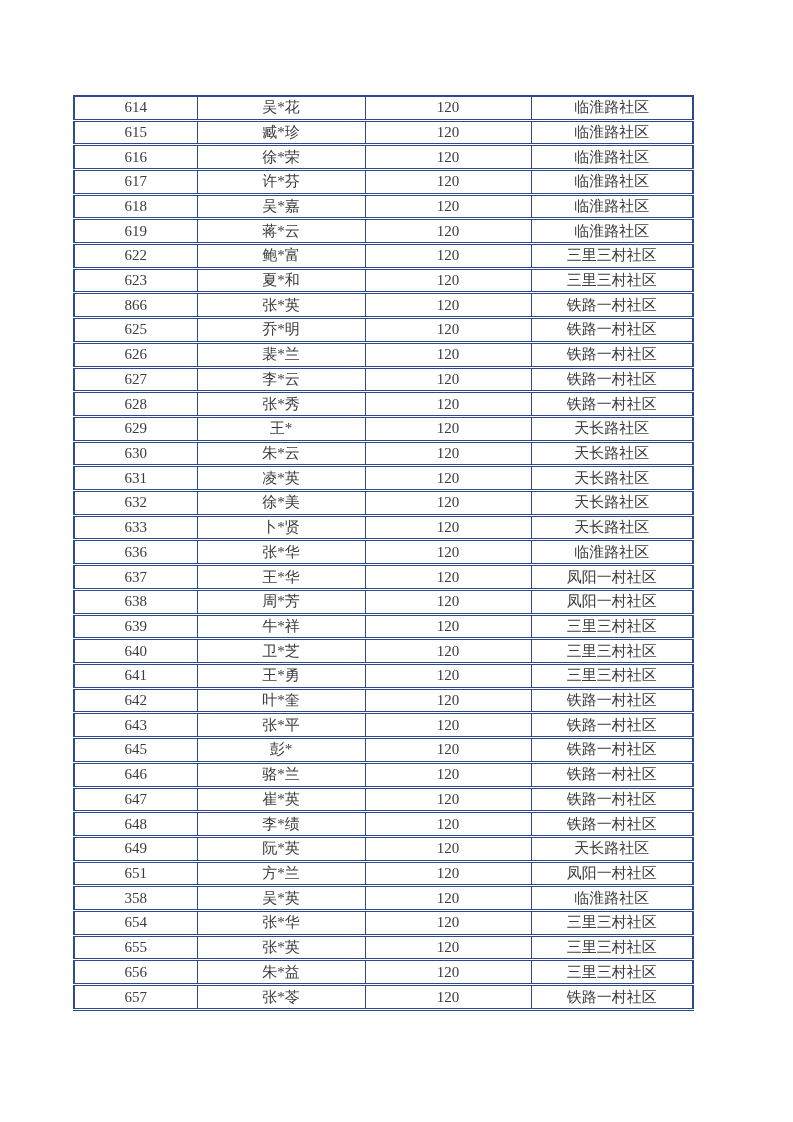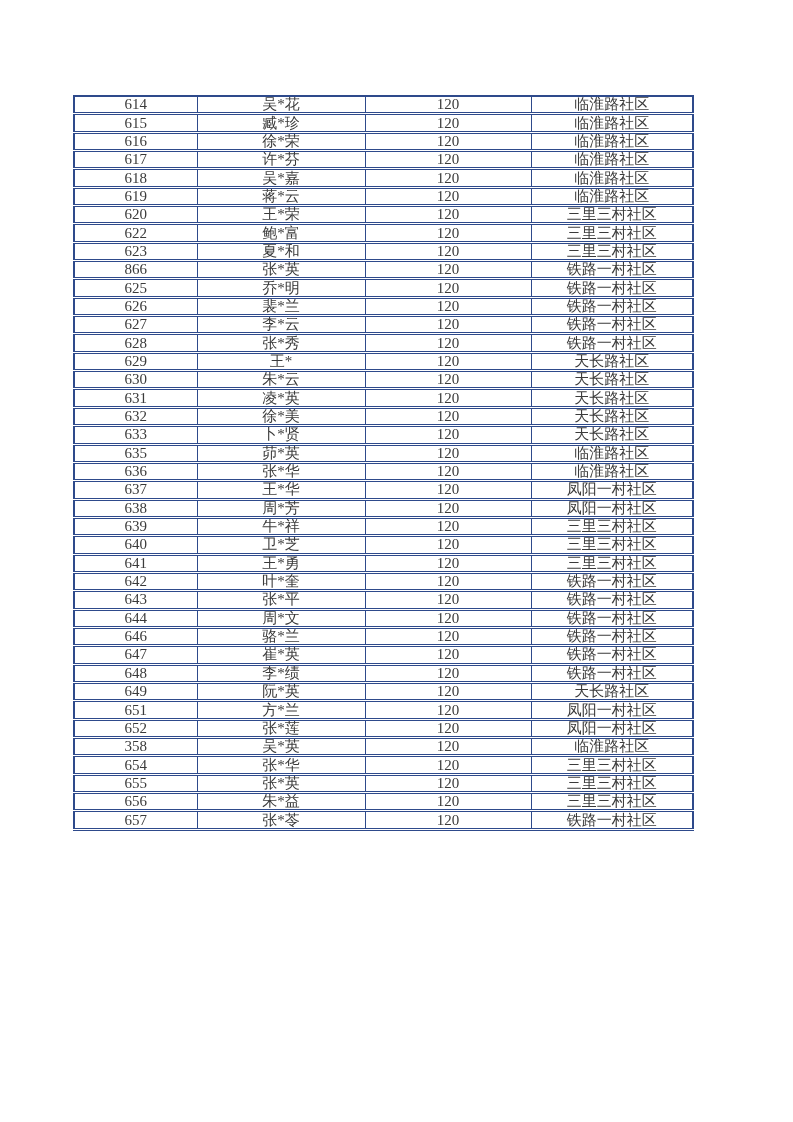--- a/index.html
+++ b/index.html
@@ -23,21 +23,21 @@
     width: 793px;
     height: 1122px;
     background: var(--background, #ffffff);
     overflow: hidden;
   }
   table.roster {
     position: absolute;
     left: 73px;
     top: 95px;
     width: 619px;
-    height: 736px;
+    height: 916px;
     border-collapse: collapse;
     table-layout: fixed;
     border: 2px solid var(--border, #2e4a8b);
   }
   table.roster td {
     border: 1px solid var(--border, #2e4a8b);
     border-bottom: 3px double var(--border, #2e4a8b);
     text-align: center;
     vertical-align: middle;
     font-size: 15px;
@@ -94,26 +94,20 @@
           <td>120</td>
           <td>临淮路社区</td>
         </tr>
         <tr>
           <td>619</td>
           <td>蒋*云</td>
           <td>120</td>
           <td>临淮路社区</td>
         </tr>
         <tr>
-          <td>620</td>
-          <td>王*荣</td>
-          <td>120</td>
-          <td>三里三村社区</td>
-        </tr>
-        <tr>
           <td>622</td>
           <td>鲍*富</td>
           <td>120</td>
           <td>三里三村社区</td>
         </tr>
         <tr>
           <td>623</td>
           <td>夏*和</td>
           <td>120</td>
           <td>三里三村社区</td>
@@ -172,26 +166,20 @@
           <td>120</td>
           <td>天长路社区</td>
         </tr>
         <tr>
           <td>633</td>
           <td>卜*贤</td>
           <td>120</td>
           <td>天长路社区</td>
         </tr>
         <tr>
-          <td>635</td>
-          <td>茆*英</td>
-          <td>120</td>
-          <td>临淮路社区</td>
-        </tr>
-        <tr>
           <td>636</td>
           <td>张*华</td>
           <td>120</td>
           <td>临淮路社区</td>
         </tr>
         <tr>
           <td>637</td>
           <td>王*华</td>
           <td>120</td>
           <td>凤阳一村社区</td>
@@ -226,22 +214,22 @@
           <td>120</td>
           <td>铁路一村社区</td>
         </tr>
         <tr>
           <td>643</td>
           <td>张*平</td>
           <td>120</td>
           <td>铁路一村社区</td>
         </tr>
         <tr>
-          <td>644</td>
-          <td>周*文</td>
+          <td>645</td>
+          <td>彭*</td>
           <td>120</td>
           <td>铁路一村社区</td>
         </tr>
         <tr>
           <td>646</td>
           <td>骆*兰</td>
           <td>120</td>
           <td>铁路一村社区</td>
         </tr>
         <tr>
@@ -258,26 +246,20 @@
         </tr>
         <tr>
           <td>649</td>
           <td>阮*英</td>
           <td>120</td>
           <td>天长路社区</td>
         </tr>
         <tr>
           <td>651</td>
           <td>方*兰</td>
-          <td>120</td>
-          <td>凤阳一村社区</td>
-        </tr>
-        <tr>
-          <td>652</td>
-          <td>张*莲</td>
           <td>120</td>
           <td>凤阳一村社区</td>
         </tr>
         <tr>
           <td>358</td>
           <td>吴*英</td>
           <td>120</td>
           <td>临淮路社区</td>
         </tr>
         <tr>

